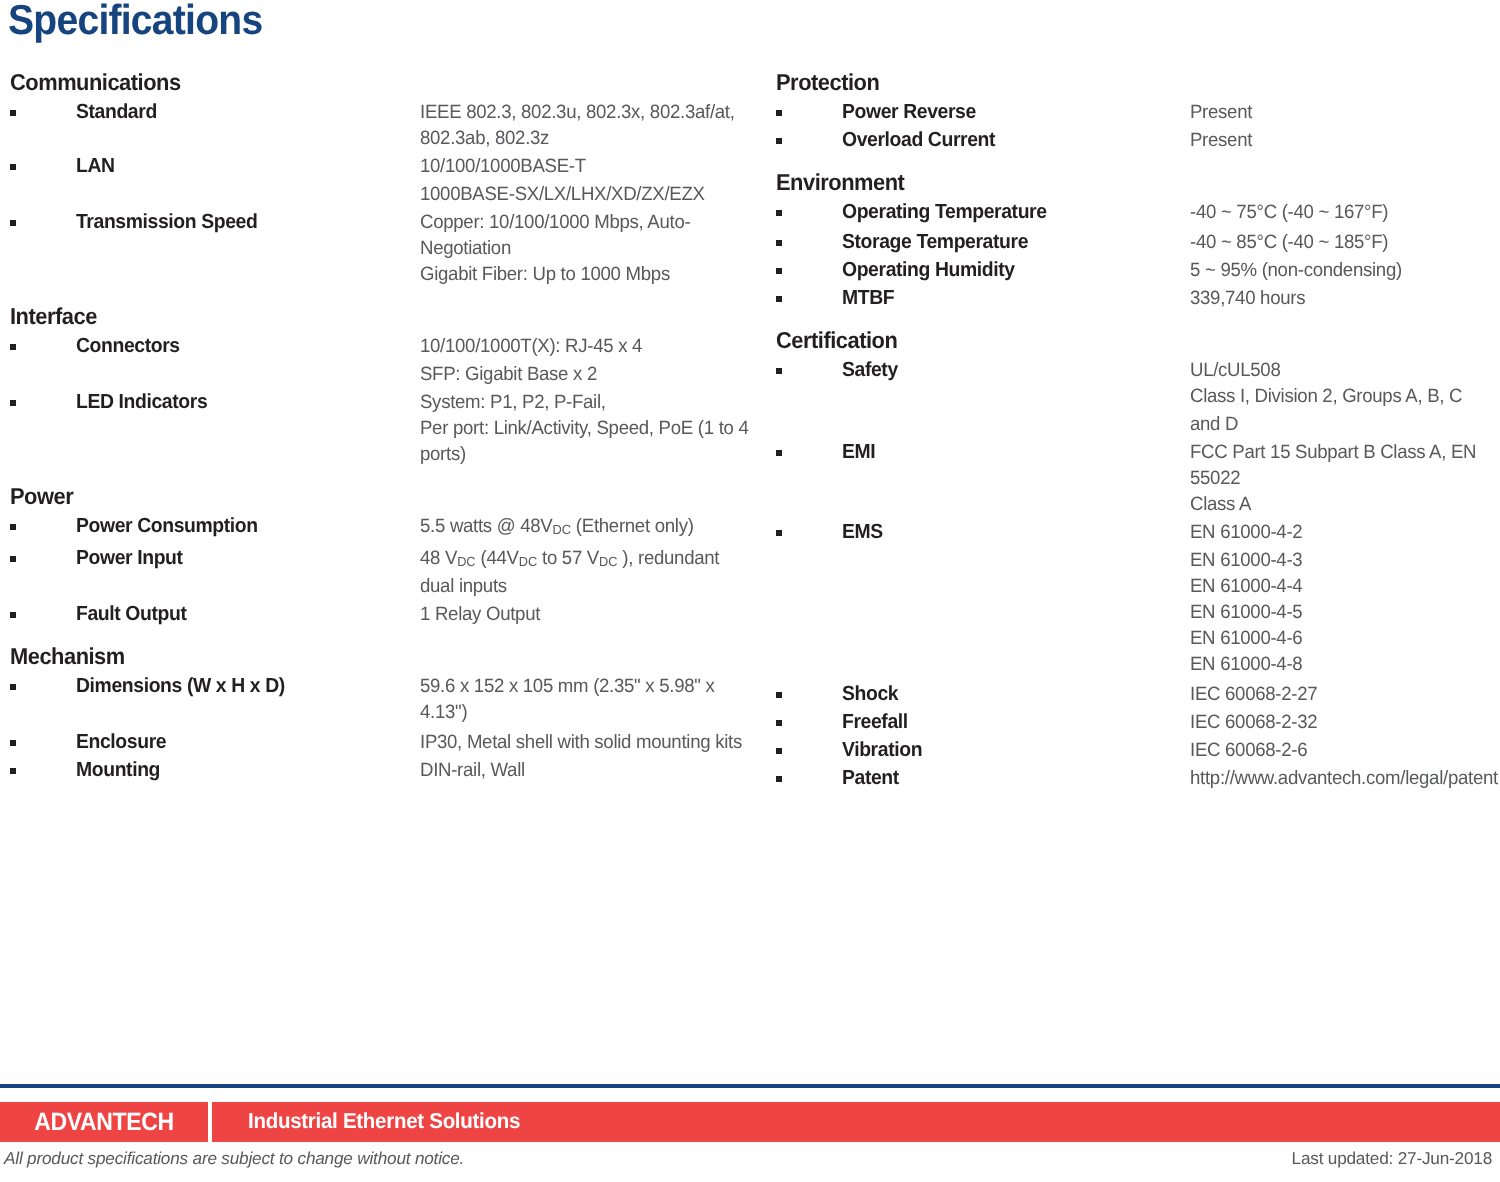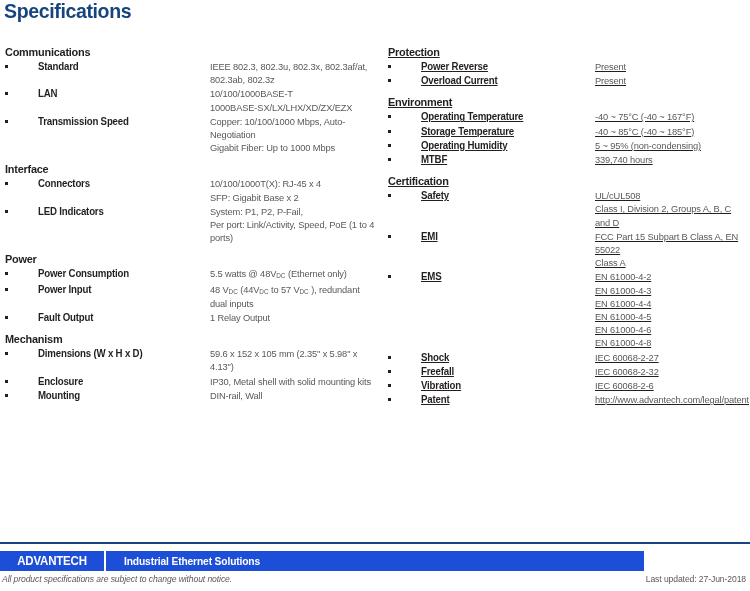--- a/index.html
+++ b/index.html
@@ -32,24 +32,24 @@
 
   
   #columns {
     position: absolute;
     top: 34px;
     left: 0;
     width: 750px;
   }
   .column {
     position: absolute;
-    top: 12px;
+    top: 2px;
   }
   .column.left  { left: 5px;   width: 375px; }
-  .column.right { left: 388px; width: 362px; text-decoration: underline; }
+  .column.right { left: 388px; width: 362px; }
 
   .section { margin-bottom: 9px; }
 
   .section-title {
     font-size: 11.5px;
     font-weight: bold;
     color: #231f20;
     letter-spacing: -0.25px;
     margin-bottom: 2px;
     transform: scaleX(0.95);
@@ -114,23 +114,23 @@
     left: 0;
     top: 542px;
     width: 750px;
     height: 1.5px;
     background: #16447e;
   }
   #footer-bar {
     position: absolute;
     left: 0;
     top: 551px;
-    width: 644px;
+    width: 750px;
     height: 20px;
-    background: #1d4ed8;
+    background: #ef4444;
     display: flex;
     align-items: center;
   }
   #logo {
     width: 104px;
     flex: 0 0 104px;
     text-align: center;
     color: #ffffff;
     font-size: 12.5px;
     font-weight: bold;

